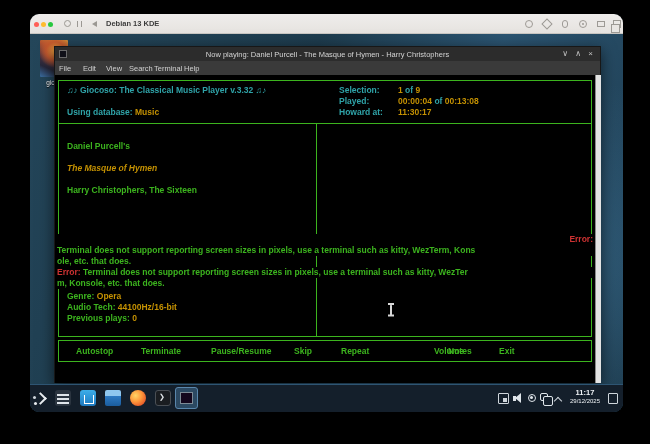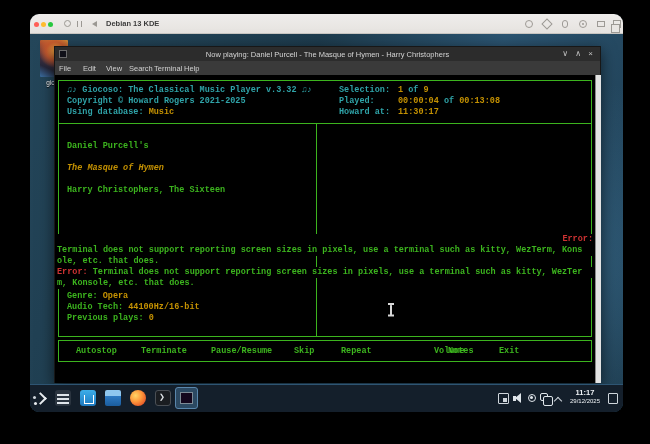--- a/index.html
+++ b/index.html
@@ -58,21 +58,21 @@
                   border:1px solid #6a6a6a; }
   .term-title { position:absolute; left:0; top:2.5px; width:100%; text-align:center;
                 font-size:7.5px; color:#d4d4d4; }
   .twc { position:absolute; top:1.5px; font-size:8px; color:#c2c2c2; }
   .twc-min { right:32px; } .twc-max { right:19px; } .twc-close { right:7px; }
   .term-menubar { position:absolute; left:0; top:14px; width:100%; height:14px; background:#3a3a3a; }
   .tmenu { position:absolute; top:2.5px; font-size:7.5px; color:#d0d0d0; }
   .tmenu-0{left:4px;} .tmenu-1{left:28px;} .tmenu-2{left:51px;} .tmenu-3{left:74px;}
   .tmenu-4{left:99px;} .tmenu-5{left:129px;}
   .term-content { position:absolute; left:0; top:28px; width:545px; height:308px; background:#000;
-                  font-family:Liberation Mono, monospace; font-weight:bold; font-size:8.5px;
+                  font-family:Liberation Sans, sans-serif; font-weight:bold; font-size:8.5px;
                   line-height:11px; }
   .scrollbar { position:absolute; left:540px; top:0; width:6px; height:308px; background:#e3e3e3;
                border-left:1px solid #8a8a8a; }
 
   
   .g-green { color:#3cb41e; } .g-cyan { color:#2fa3a8; } .g-yellow { color:#c49102; }
   .g-red { color:#cd3232; }
   .box-outer { position:absolute; left:3px; top:5px; width:534px; height:257px;
                border:1px solid #3cb41e; }
   .hline { position:absolute; left:3px; top:48px; width:534px; height:0;
@@ -192,21 +192,20 @@
         </div>
 
         <div class="term-content">
 
           <div class="box-outer"></div>
           <div class="hline"></div>
           <div class="vline"></div>
           <div class="box-menu"></div>
 
           <div class="trow g-cyan" style="left:12px; top:10px">♫♪ Giocoso: The Classical Music Player v.3.32 ♫♪</div>
-          <div class="trow g-cyan" style="left:12px; top:21px">Copyright © Howard Rogers 2021-2025</div>
           <div class="trow" style="left:12px; top:32px"><span class="g-cyan">Using database: </span><span class="g-yellow">Music</span></div>
 
           <div class="trow g-cyan" style="left:284px; top:10px">Selection:</div>
           <div class="trow" style="left:343px; top:10px"><span class="g-yellow">1</span><span class="g-cyan"> of </span><span class="g-yellow">9</span></div>
           <div class="trow g-cyan" style="left:284px; top:21px">Played:</div>
           <div class="trow" style="left:343px; top:21px"><span class="g-yellow">00:00:04</span><span class="g-cyan"> of </span><span class="g-yellow">00:13:08</span></div>
           <div class="trow g-cyan" style="left:284px; top:32px">Howard at:</div>
           <div class="trow g-yellow" style="left:343px; top:32px">11:30:17</div>
 
           <div class="trow g-green" style="left:12px; top:66px">Daniel Purcell's</div>

